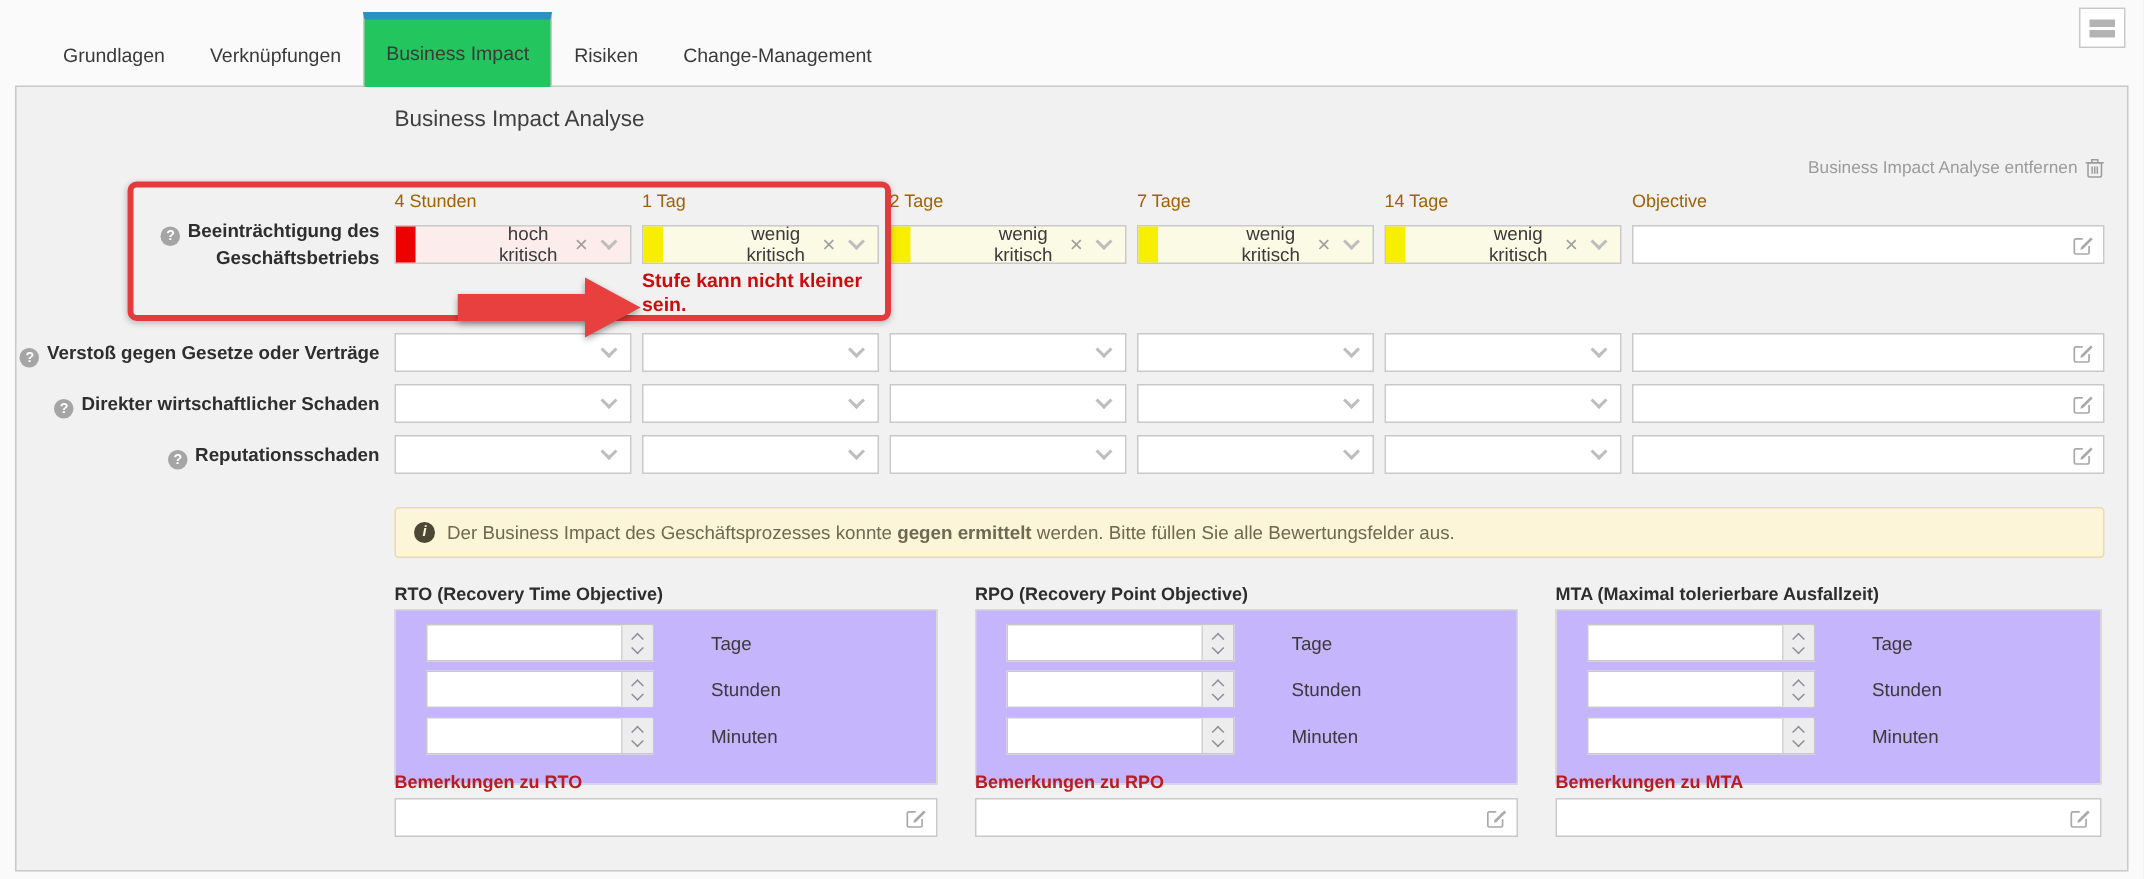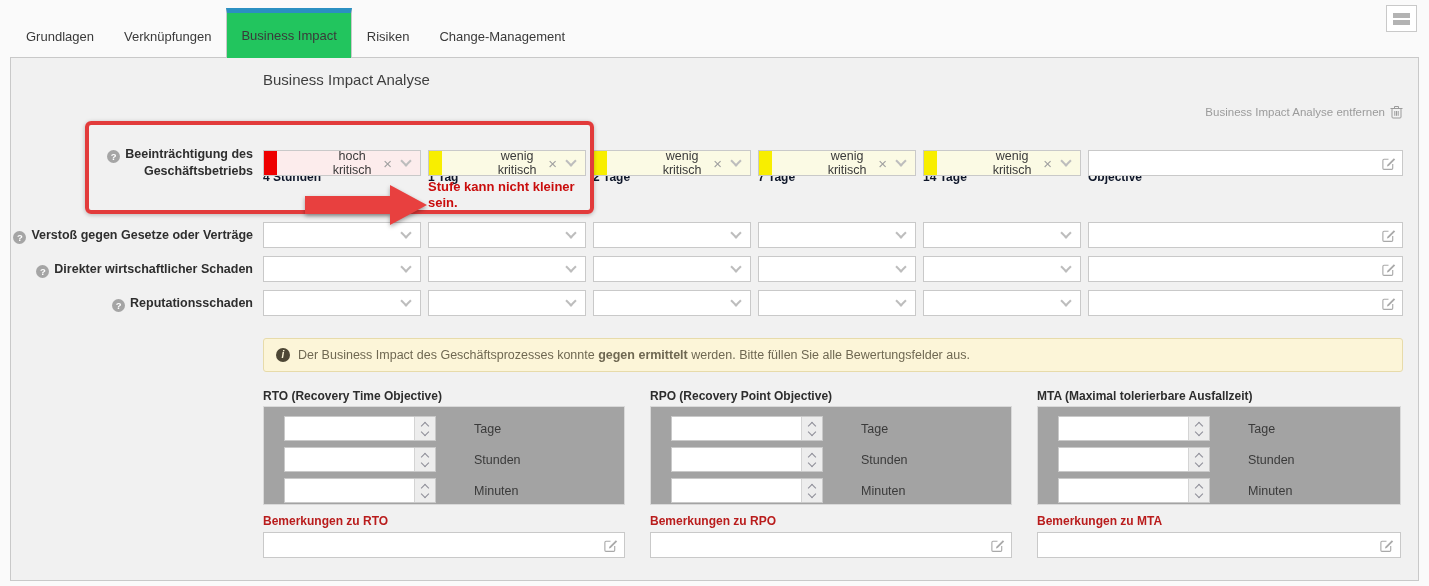--- a/index.html
+++ b/index.html
@@ -4,21 +4,21 @@
 <style>
   * { margin:0; padding:0; box-sizing:border-box; }
   html,body { width:1429px; height:586px; }
   body {
     font-family:"Liberation Sans","DejaVu Sans",sans-serif;
     font-size:12.5px; color:#3c3c3c;
     background:#fafafa; position:relative; overflow:hidden;
   }
 
   
-  .tabbar { position:absolute; top:8px; left:11px; height:49px; display:flex; z-index:3;justify-content:flex-end; }
+  .tabbar { position:absolute; top:8px; left:27px; height:49px; display:flex; z-index:3;justify-content:flex-end; }
   .tab {
     display:flex; align-items:center; padding:0 14px; margin-top:6px;
     font-size:13px; color:#3a3a3a; cursor:pointer; border:1px solid transparent; border-bottom:none;
   }
   .tab.active {
     margin-top:0; background:#22c55e;
     border-color:#c9c9c9; border-top:5px solid #2b90c2; margin-bottom:-1px; z-index:4;
   }
   .menu-btn {
     position:absolute; top:5px; right:12px; width:31px; height:27px; z-index:3;
@@ -34,21 +34,21 @@
   }
 
   .page-title { position:absolute; left:263px; top:71px; font-size:15px; color:#3f3f3f; z-index:2; }
 
   .remove-link {
     position:absolute; right:26px; top:105px; z-index:2;
     display:flex; align-items:center; gap:5px; color:#9b9b9b; font-size:11.5px; cursor:pointer;
   }
 
   
-  .mhead { position:absolute; top:127px; font-weight:700; font-size:12px; color:#0f172a; z-index:2;margin-top:43px; }
+  .mhead { position:absolute; top:127px; font-weight:400; font-size:12px; color:#a16207; z-index:2; }
   .c0{left:263px}.c1{left:428px}.c2{left:593px}.c3{left:758px}.c4{left:923px}.c5{left:1088px}
   .rt1{top:150px}.rt2{top:222px}.rt3{top:256px}.rt4{top:290px}
 
   .rowlabel {
     position:absolute; right:1176px; text-align:right; white-space:nowrap;
     font-weight:600; color:#2e2e2e; font-size:12.5px; z-index:2; line-height:17px;
   }
   .rl1{top:146px} .rl2{top:227px} .rl3{top:261px} .rl4{top:295px}
   .qicon {
     display:inline-block; width:13px; height:13px; border-radius:50%;
@@ -98,22 +98,22 @@
     display:inline-block; width:14px; height:14px; border-radius:50%; flex:0 0 14px;
     background:#4d4735; color:#fcf5d8; font-weight:700; font-size:10px; font-style:italic;
     text-align:center; line-height:14px; margin-right:8px;
   }
   .banner b { font-weight:700; }
 
   
   .obj-title { position:absolute; top:389px; font-weight:700; font-size:12px; color:#2d2d2d; z-index:2; }
   .o0{left:263px}.o1{left:650px}.o2{left:1037px}
   .obj-panel {
-    position:absolute; top:406px; height:99px; width:362px;
-    background:#a3a3a3; border:1px solid #d9d9d9; z-index:2; padding:9px 0 0 20px;
+    position:absolute; top:406px; height:117px; width:362px;
+    background:#c4b5fd; border:1px solid #d9d9d9; z-index:2; padding:9px 0 0 20px;
   }
   .spin-row { display:flex; align-items:center; height:25px; margin-bottom:6px; }
   .spin { position:relative; width:152px; height:25px; background:#fff; border:1px solid #c9c9c9; display:flex; }
   .spin input { flex:1; min-width:0; border:none; outline:none; background:transparent; font:inherit; padding:0 6px; }
   .spin-btns {
     flex:0 0 21px; background:#ededed; border-left:1px solid #d4d4d4; cursor:pointer;
     display:flex; flex-direction:column; align-items:center; justify-content:center; gap:2px;
   }
   .chev-up { width:6px; height:6px; border-left:1.5px solid #8d8d97; border-top:1.5px solid #8d8d97; transform:rotate(45deg); margin-bottom:-2px; }
   .chev-dn { width:6px; height:6px; border-right:1.5px solid #8d8d97; border-bottom:1.5px solid #8d8d97; transform:rotate(45deg); }

